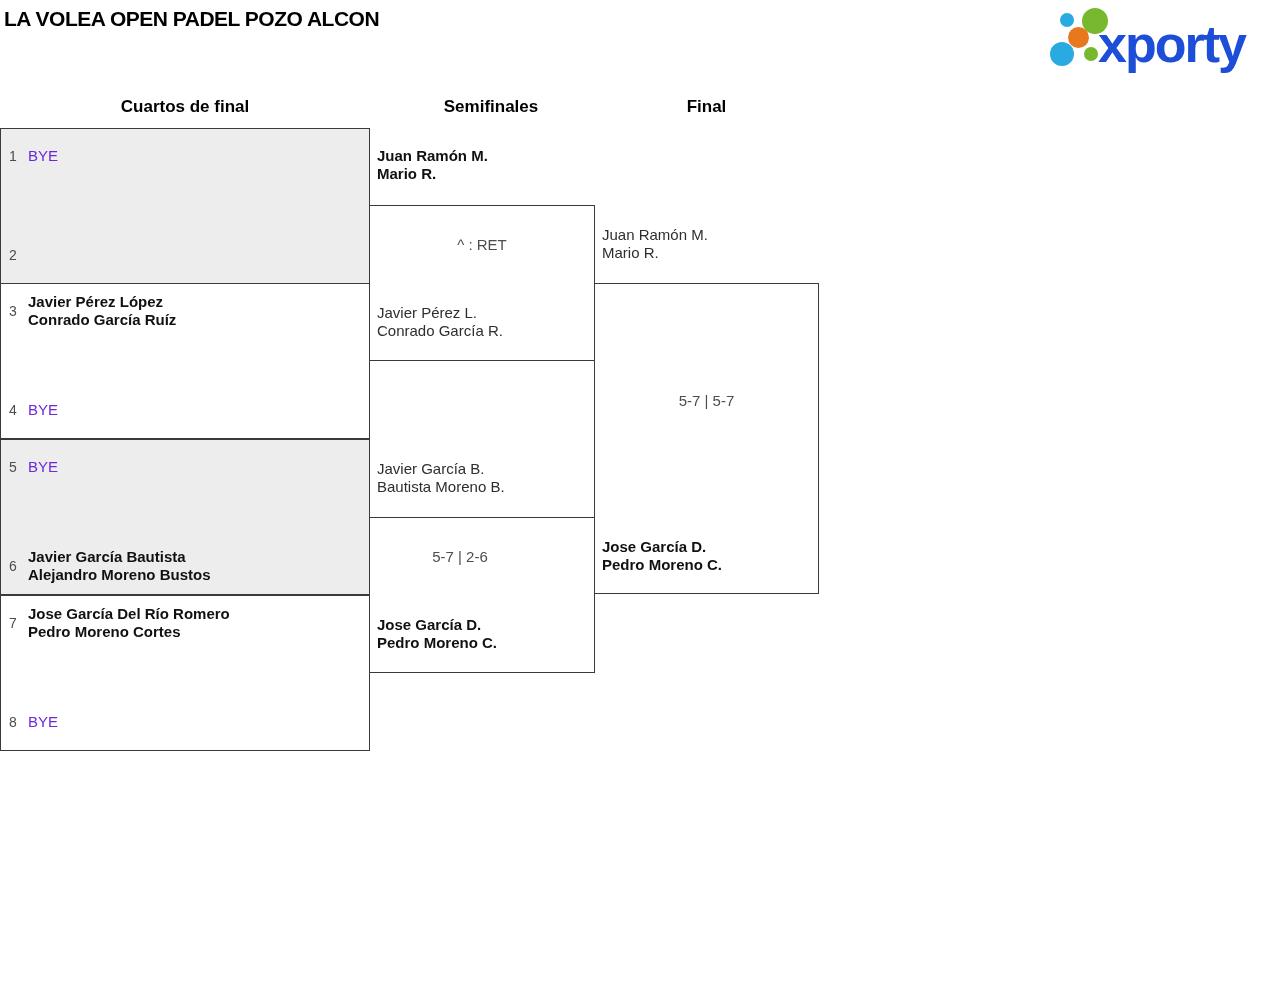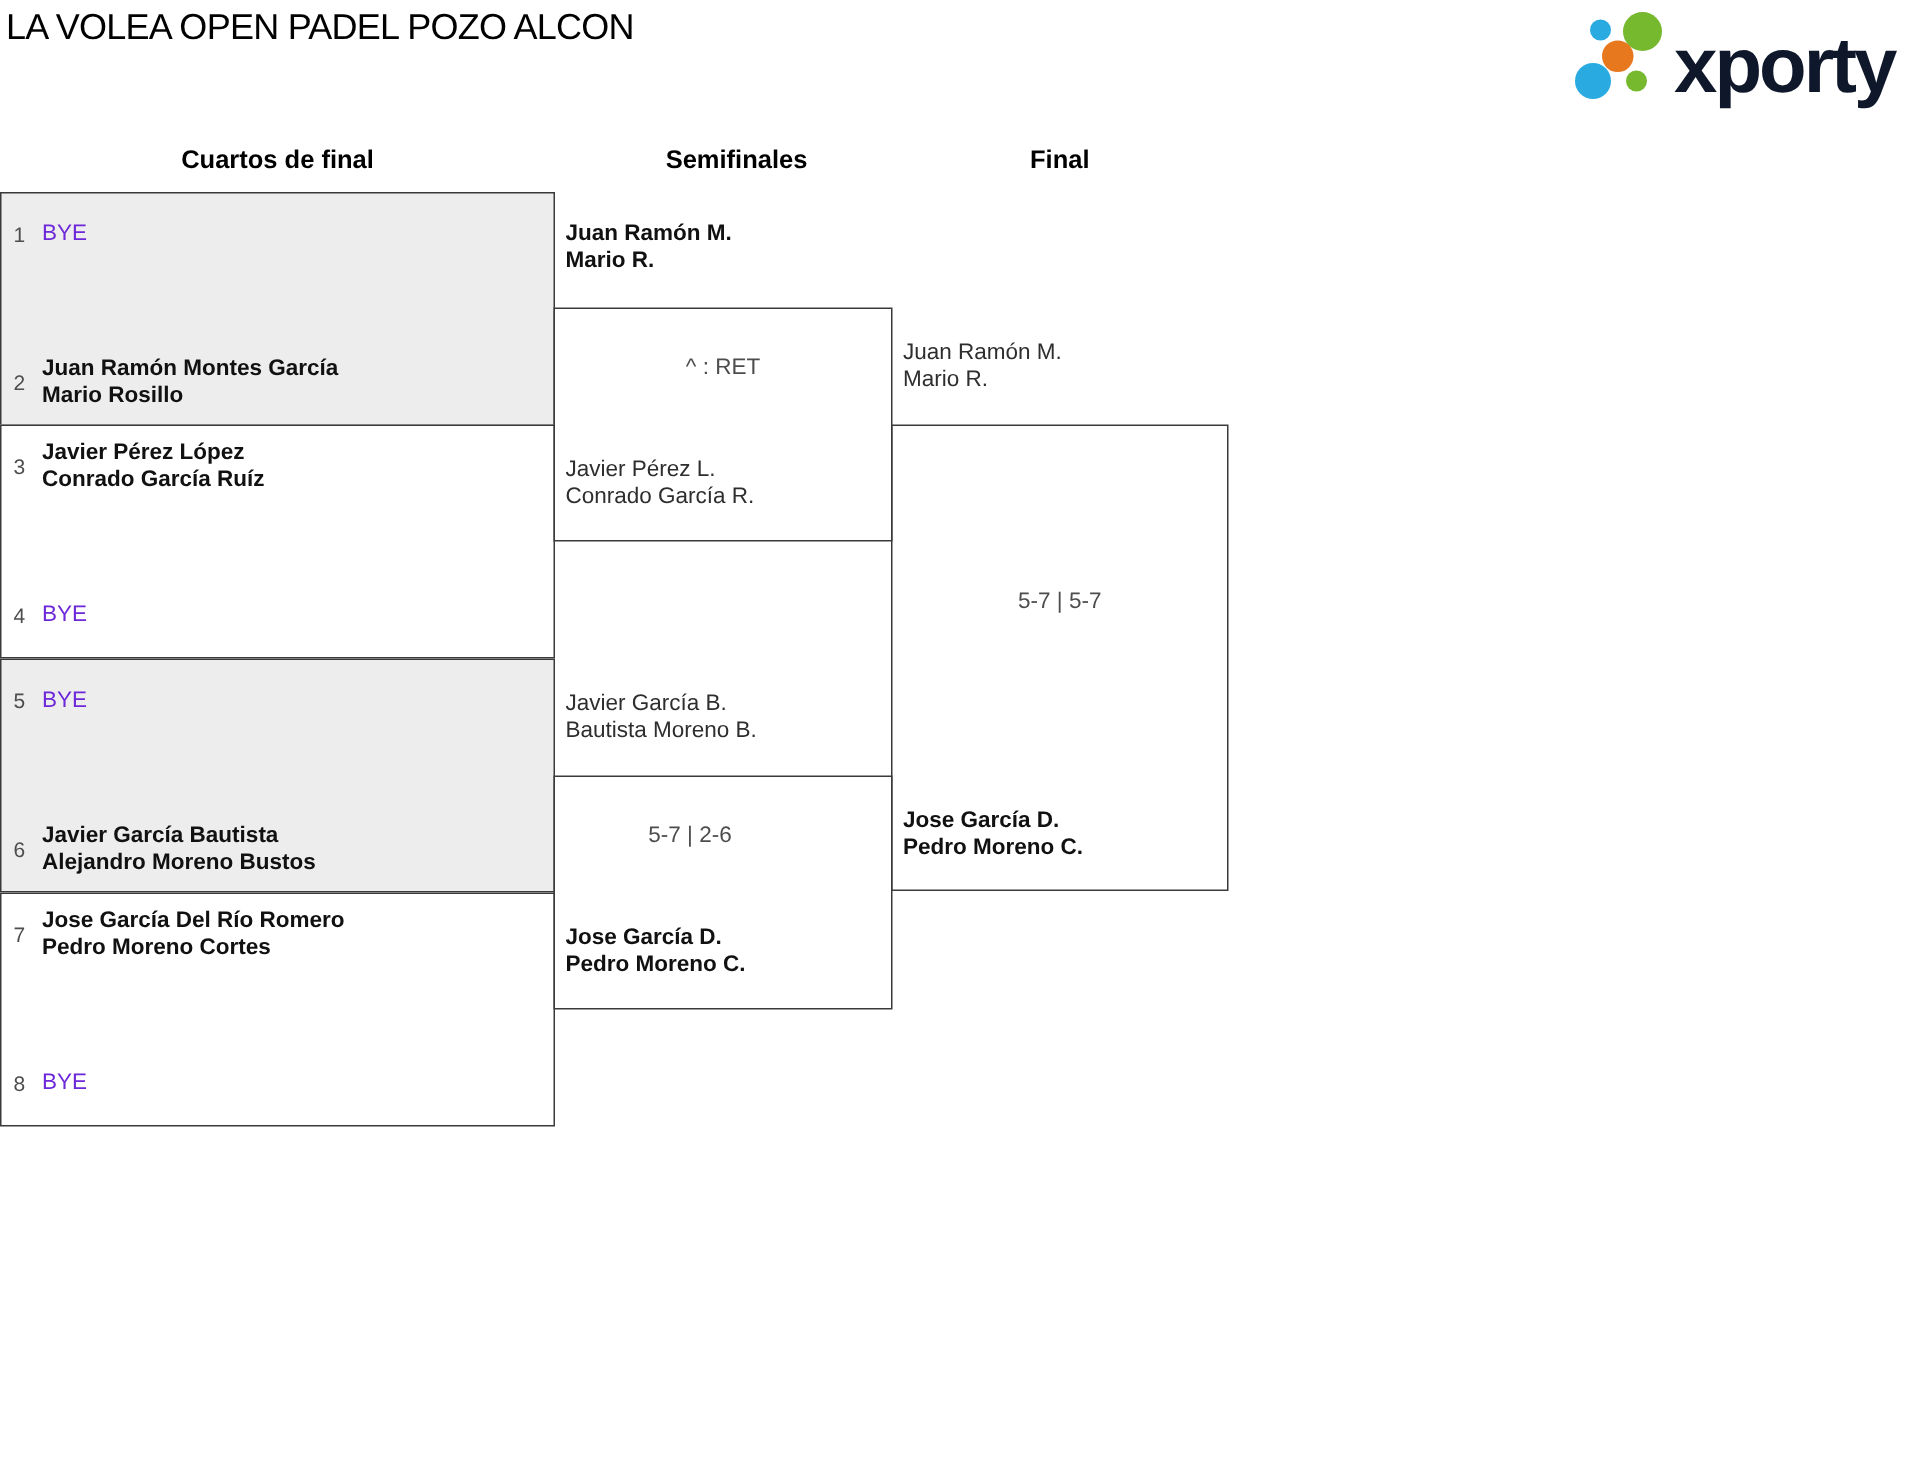--- a/index.html
+++ b/index.html
@@ -1,21 +1,21 @@
 <!DOCTYPE html>
 <html><head>
 <meta charset="utf-8">
 <style>
   html,body{margin:0;padding:0;background:#ffffff;}
   #page{position:relative;width:1280px;height:982px;background:#ffffff;overflow:hidden;
         font-family:"Liberation Sans",sans-serif;color:#1a1a1a;}
   .abs{position:absolute;}
 
   
-  .title{font-size:24px;font-weight:400;line-height:33px;letter-spacing:-0.5px;color:#000;}
+  .title{font-size:21px;font-weight:700;line-height:33px;letter-spacing:-0.5px;color:#000;}
   .subtitle{font-size:25px;font-weight:700;line-height:33px;letter-spacing:-0.5px;color:#000;}
 
   
   .dot{position:absolute;border-radius:50%;}
   .wordmark{position:absolute;font-size:52px;font-weight:700;letter-spacing:-2px;line-height:1;}
 
   
   .round-header{font-size:17px;font-weight:700;text-align:center;color:#000;}
 
   
@@ -52,40 +52,36 @@
   </div>
 
   <div class="abs" style="left:1050px;top:4px;width:228px;height:72px;">
     <div>
       <span class="dot" style="left:10px;top:9px;width:14px;height:14px;background:#29abe2;"></span>
       <span class="dot" style="left:32px;top:4px;width:26px;height:26px;background:#76b82e;"></span>
       <span class="dot" style="left:18px;top:23px;width:21px;height:21px;background:#e8781e;"></span>
       <span class="dot" style="left:0px;top:38px;width:24px;height:24px;background:#29abe2;"></span>
       <span class="dot" style="left:34px;top:43px;width:14px;height:14px;background:#76b82e;"></span>
     </div>
-    <div class="wordmark" style="left:66px;top:14px;color:#0f172a;">xporty</div>
+    <div class="wordmark" style="left:48px;top:14px;color:#1d4ed8;">xporty</div>
   </div>
 
   <div class="round-header abs" style="left:0px;top:97px;width:370px;">Cuartos de final</div>
   <div class="round-header abs" style="left:378px;top:97px;width:226px;">Semifinales</div>
   <div class="round-header abs" style="left:594px;top:97px;width:225px;">Final</div>
 
   <div class="match-box gray abs" style="left:0px;top:128px;width:370px;height:156px;">
     <div class="slot top">
       <span class="seed">1</span>
       <span class="names bye">
         <span>BYE</span>
       </span>
     </div>
     <div class="slot bottom">
       <span class="seed">2</span>
-      <span class="names team">
-        <span>Juan Ramón Montes García</span>
-          <span>Mario Rosillo</span>
-      </span>
     </div>
   </div>
 
   <div class="match-box abs" style="left:0px;top:283px;width:370px;height:156px;">
     <div class="slot top">
       <span class="seed">3</span>
       <span class="names team">
         <span>Javier Pérez López</span>
           <span>Conrado García Ruíz</span>
       </span>

